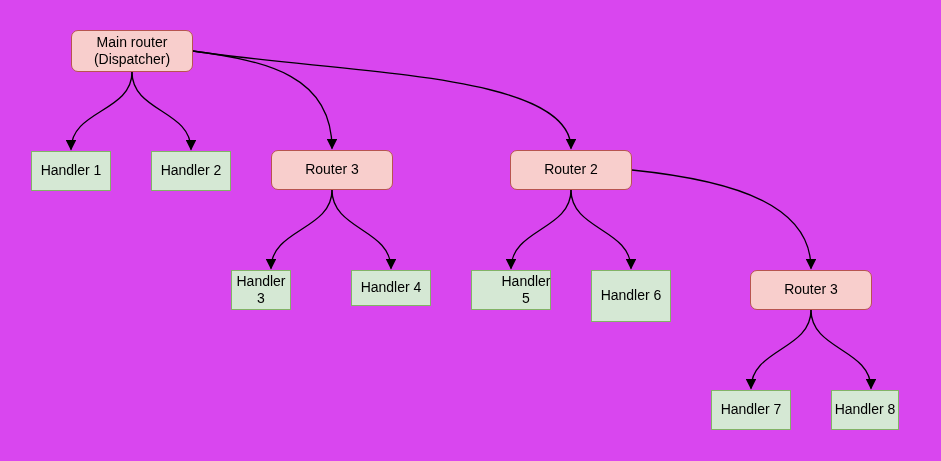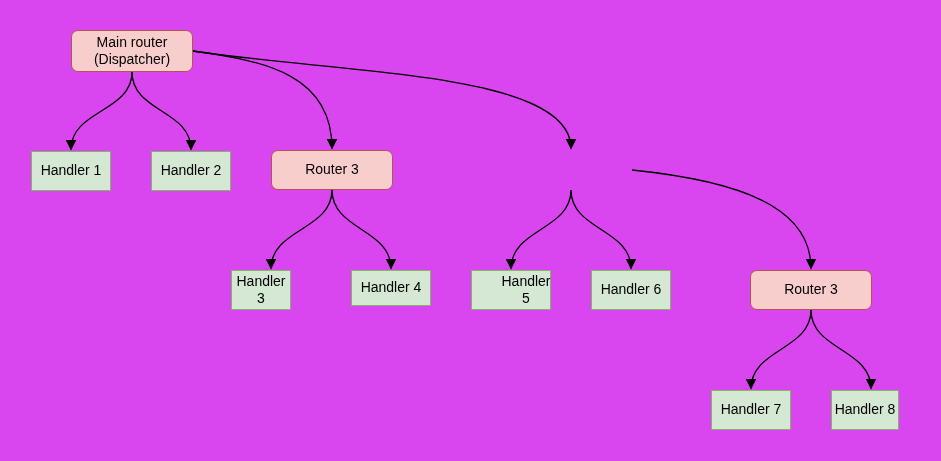--- a/index.html
+++ b/index.html
@@ -86,34 +86,37 @@
   </div>
 
   <div class="node handler" style="left:151px; top:151px; width:80px; height:40px;">
     <span class="node-label">Handler 2</span>
   </div>
 
   <div class="node router" style="left:271px; top:150px; width:122px; height:40px;">
     <span class="node-label">Router 3</span>
   </div>
 
+  <div class="node router" style="left:510px; top:150px; width:122px; height:40px;">
+    <span class="node-label">Router 2</span>
+  </div>
 
   <div class="node handler" style="left:231px; top:270px; width:60px; height:40px;">
     <span class="node-label">Handler 3</span>
   </div>
 
   <div class="node handler" style="left:351px; top:270px; width:80px; height:36px;">
     <span class="node-label">Handler 4</span>
   </div>
 
   <div class="node handler" style="left:471px; top:270px; width:80px; height:40px;padding-left:30px;">
     <span class="node-label">Handler 5</span>
   </div>
 
-  <div class="node handler" style="left:591px; top:270px; width:80px; height:40px;">
+  <div class="node handler" style="left:591px; top:270px; width:80px; height:52px;">
     <span class="node-label">Handler 6</span>
   </div>
 
   <div class="node router" style="left:750px; top:270px; width:122px; height:40px;">
     <span class="node-label">Router 3</span>
   </div>
 
   <div class="node handler" style="left:711px; top:390px; width:80px; height:40px;">
     <span class="node-label">Handler 7</span>
   </div>

